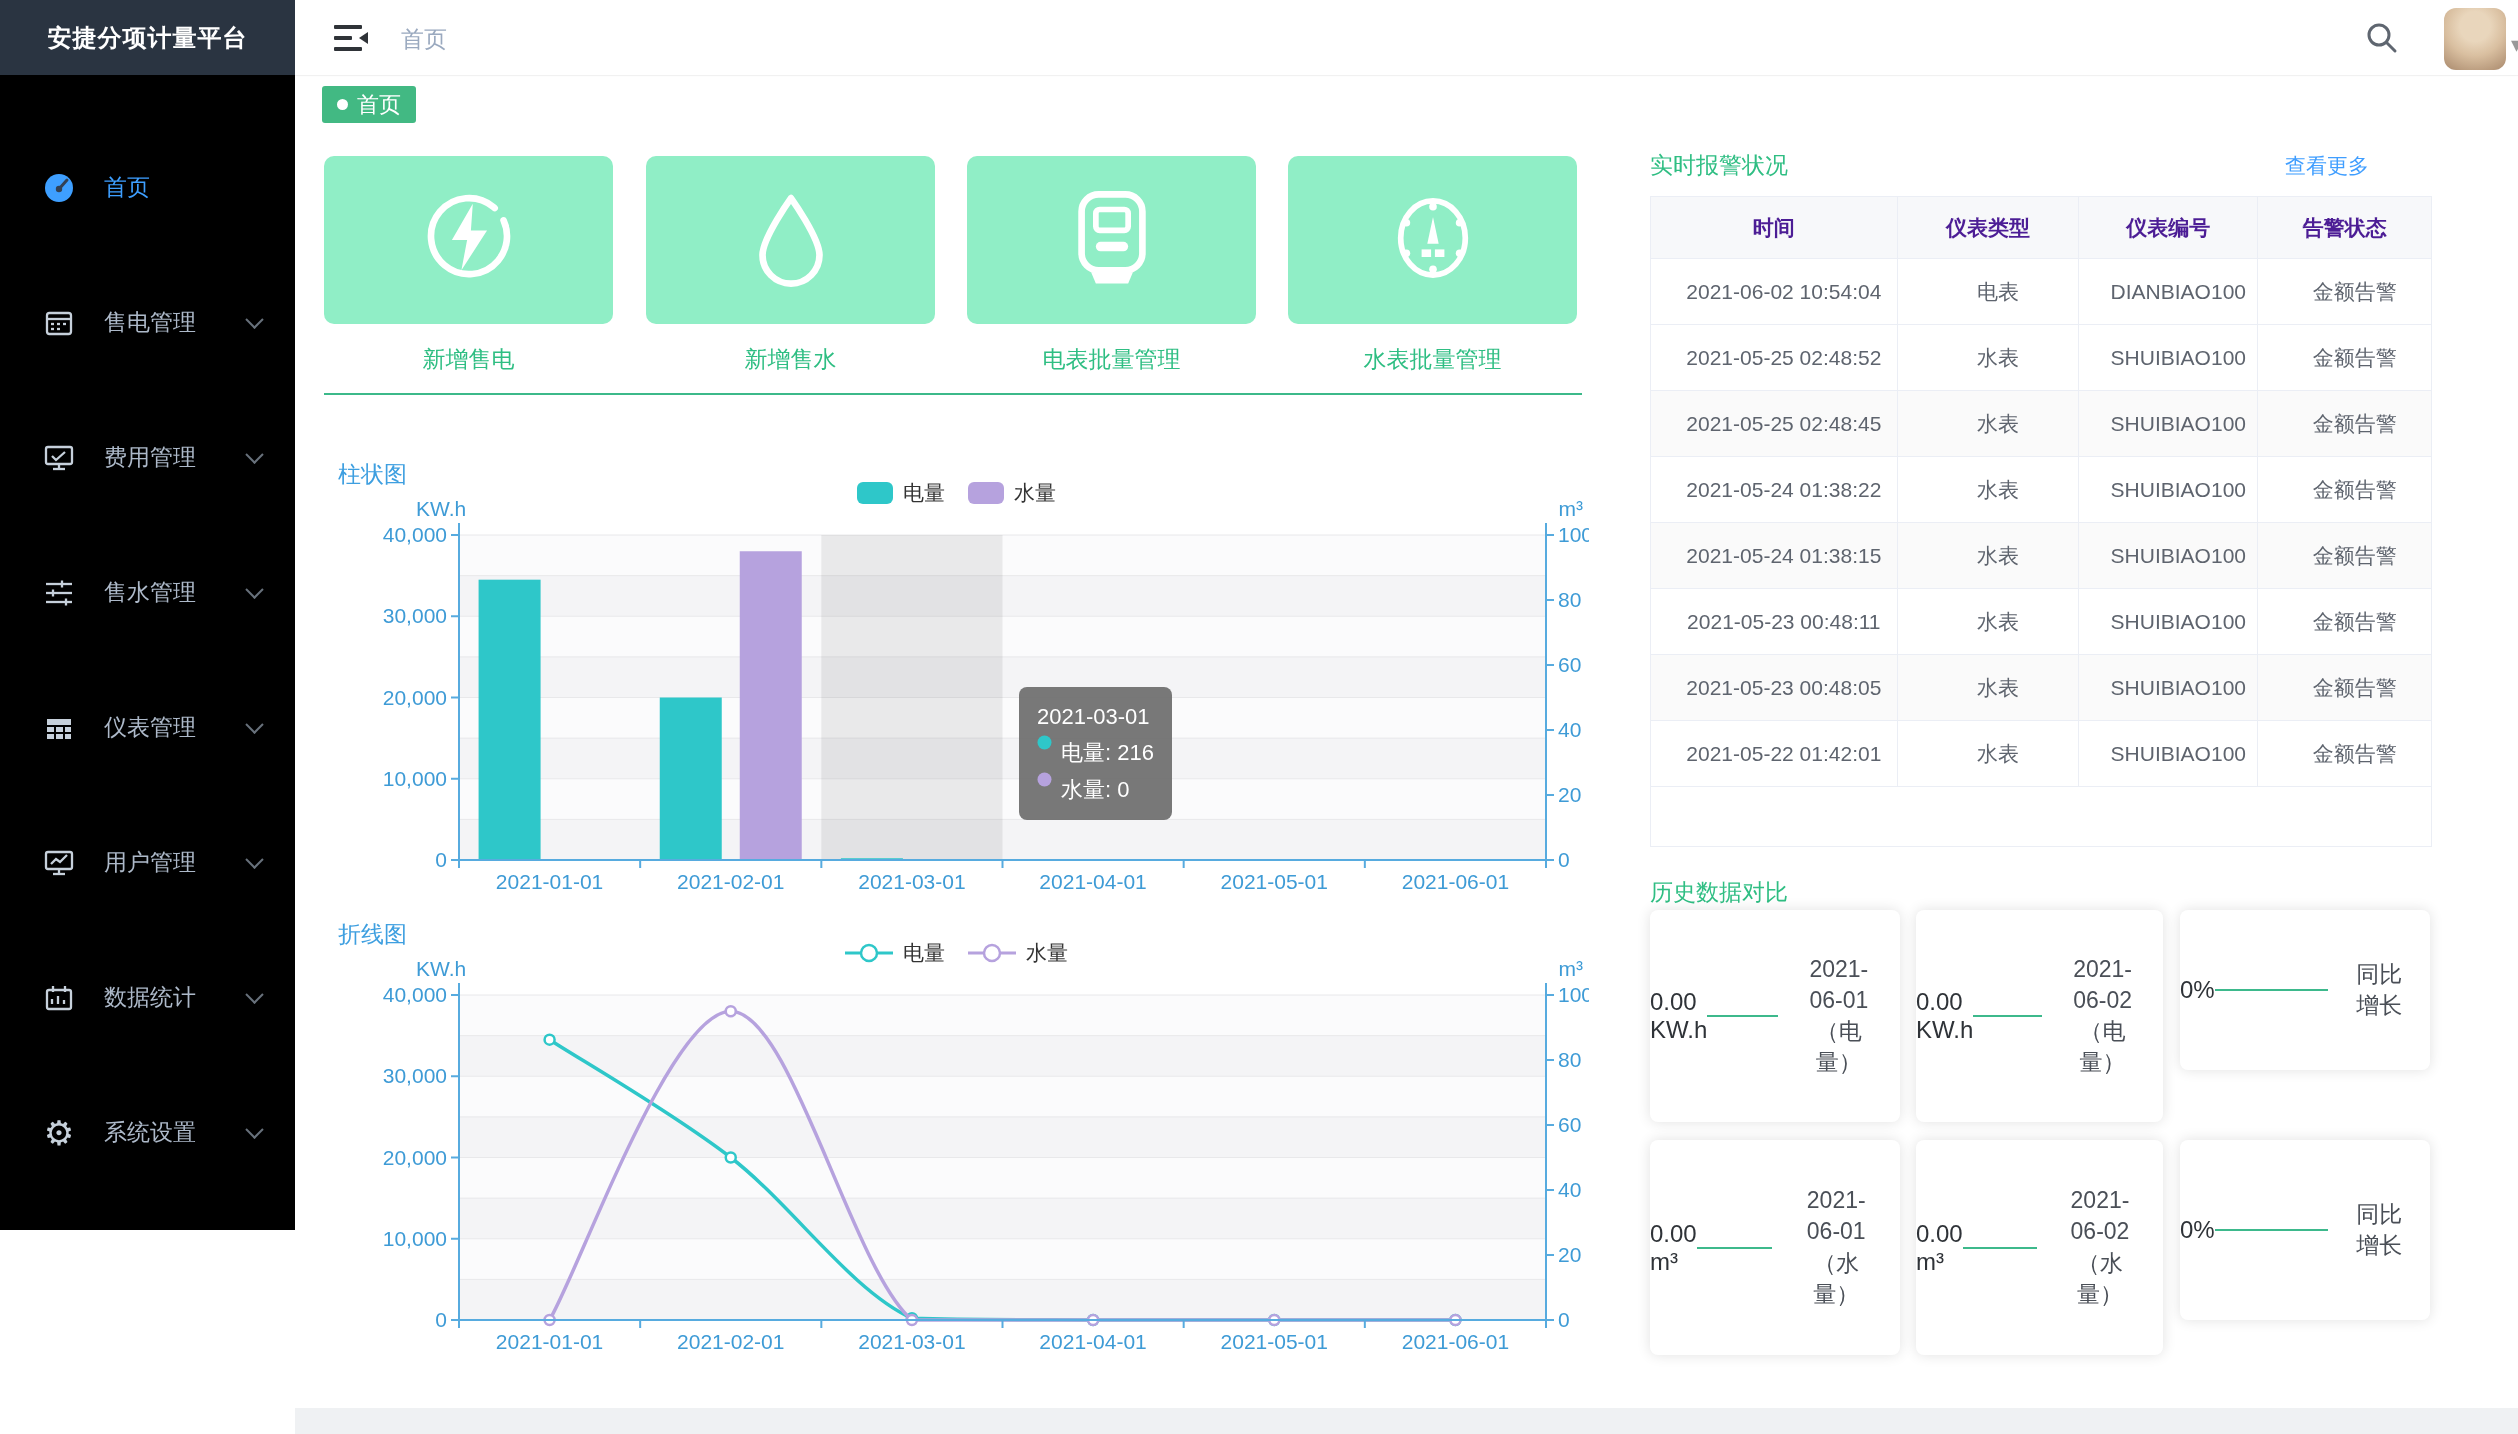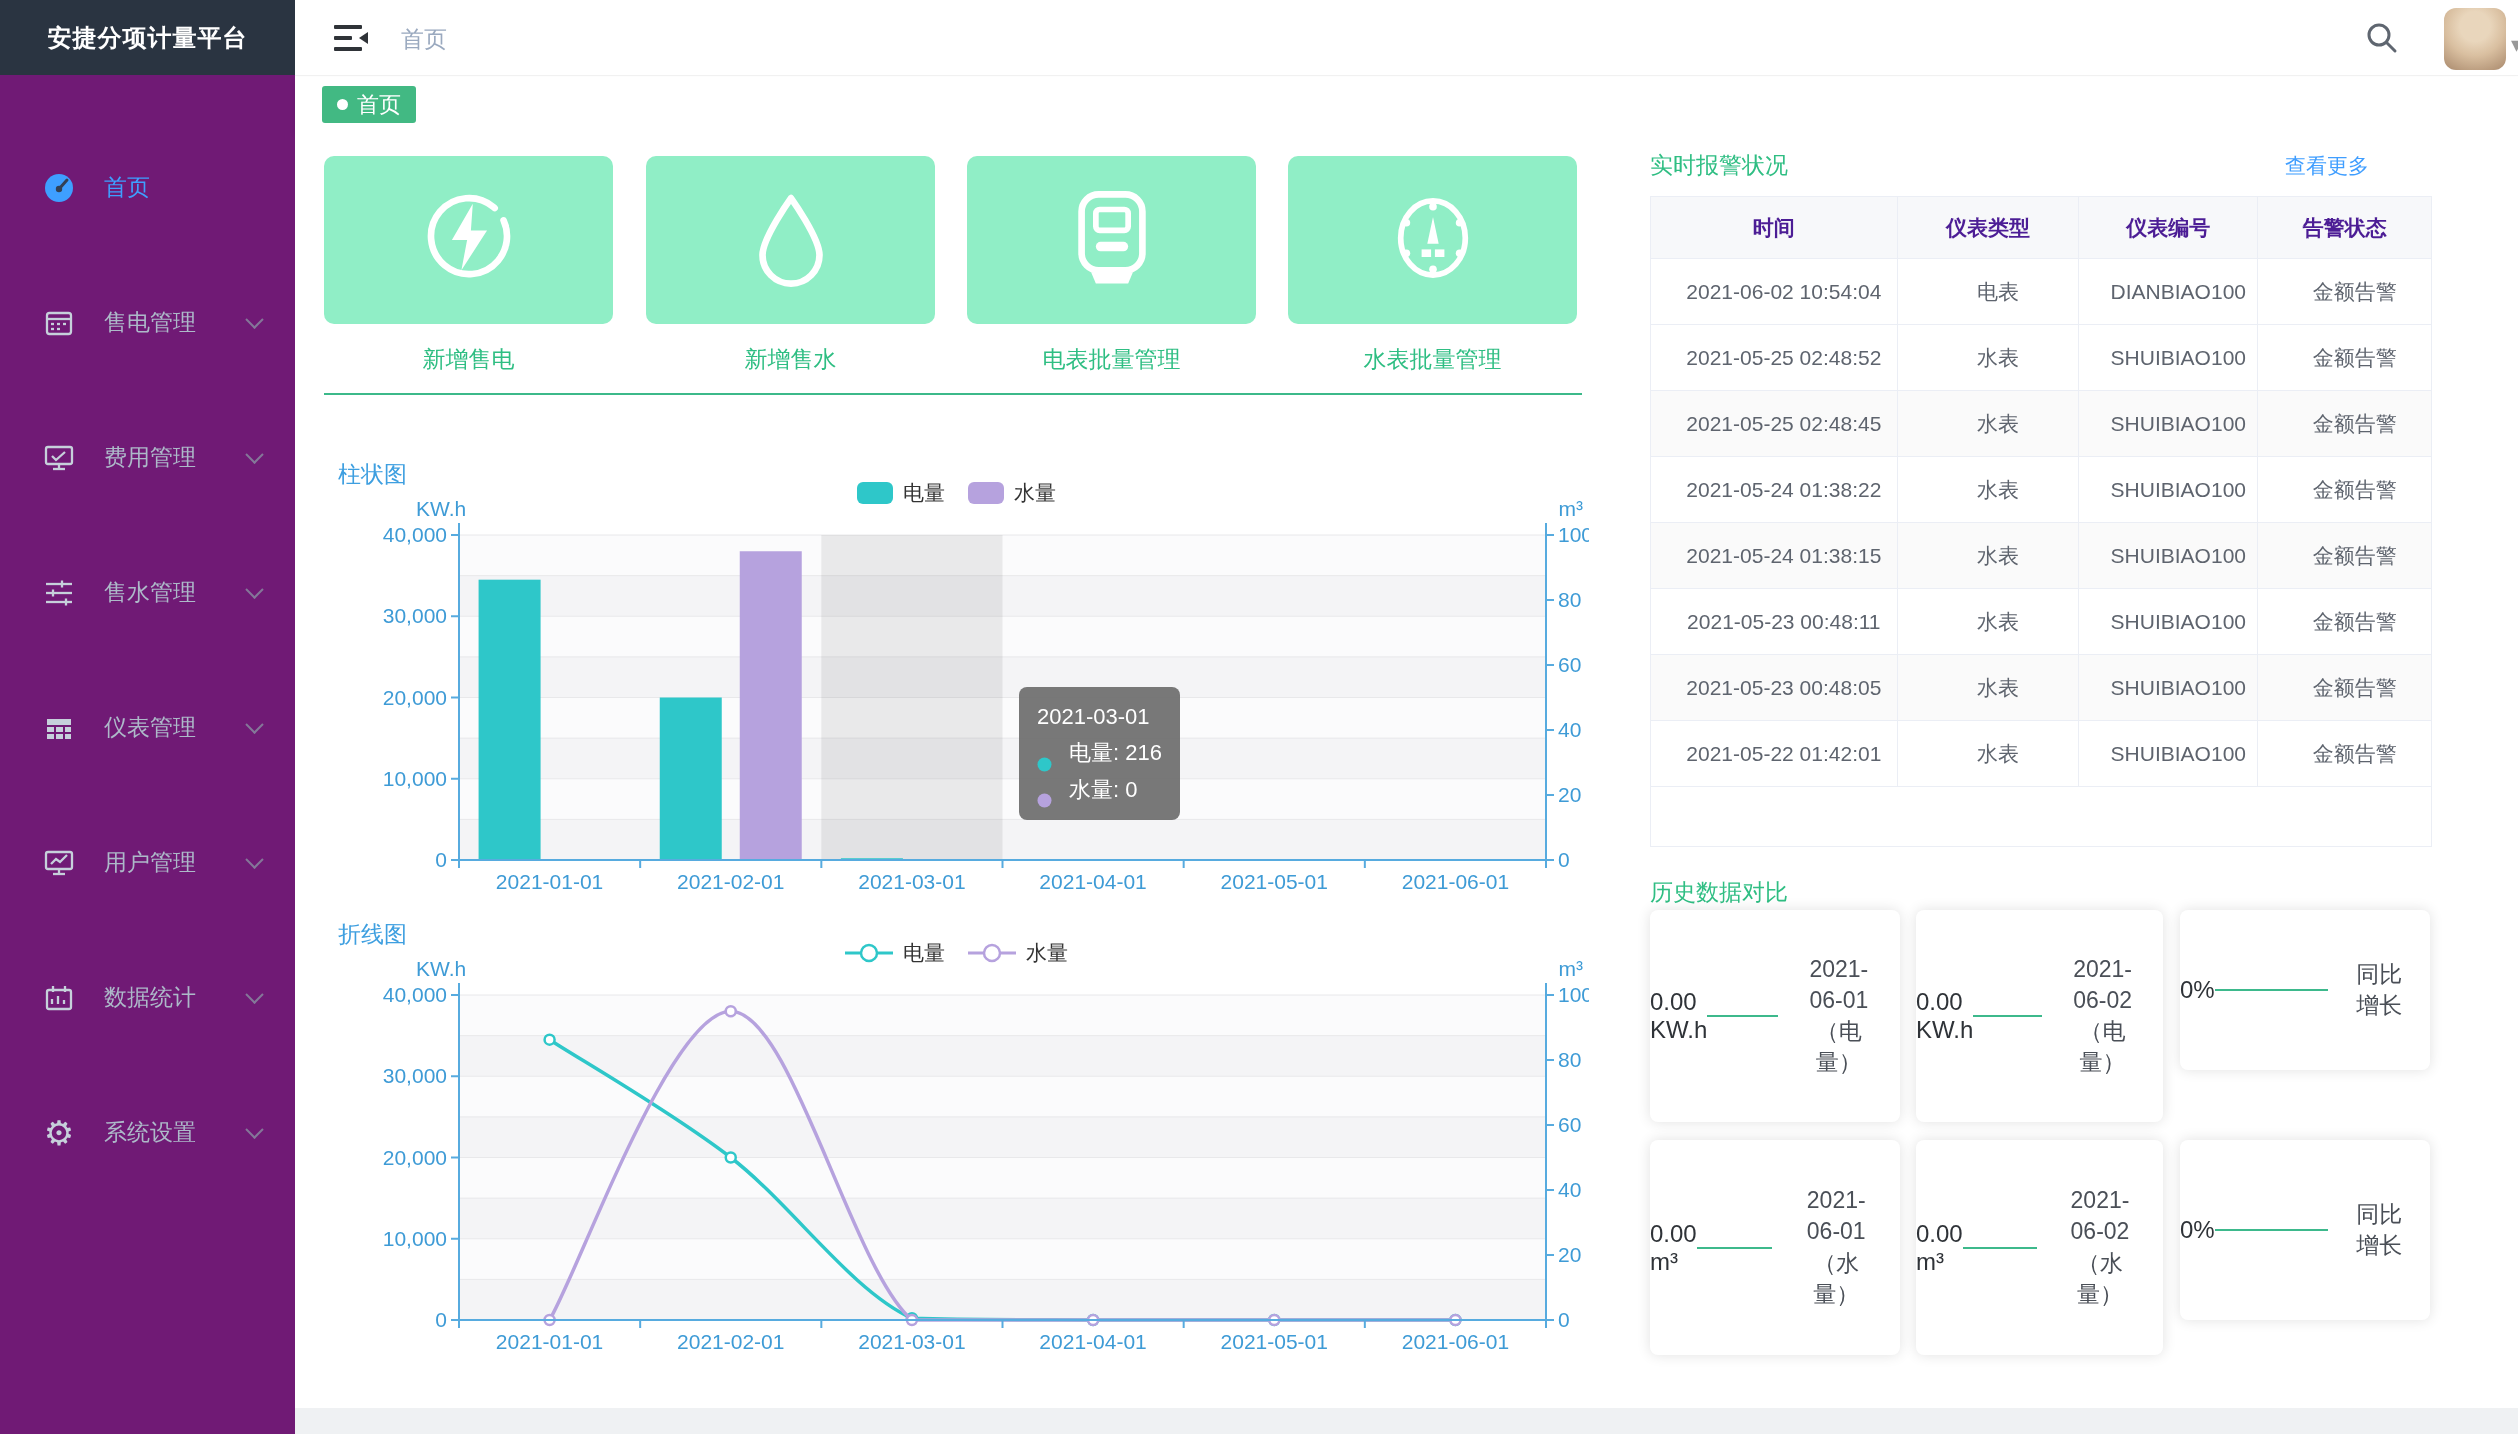--- a/index.html
+++ b/index.html
@@ -1,20 +1,20 @@
 <!DOCTYPE html>
 <html><head>
 <meta charset="utf-8">
 <style>
   * { margin:0; padding:0; box-sizing:border-box; }
   html,body { width:2518px; height:1434px; overflow:hidden; background:#fff;
     font-family:"Liberation Sans","DejaVu Sans",sans-serif; }
 
   
-  .sidebar { position:absolute; left:0; top:0; width:295px; height:1434px; background:#701a75; }
+  .sidebar { position:absolute; left:0; top:0; width:295px; height:1230px; background:#000000; }
   .sidebar-title { height:75px; line-height:75px; text-align:center; background:#2A3441;
     color:#fff; font-size:24px; font-weight:bold; letter-spacing:1px; }
   .menu { padding-top:45px; }
   .menu-item { position:relative; height:135px; display:flex; align-items:center;
     padding-left:40px; color:#ADB9C9; font-size:23px; cursor:pointer; }
   .menu-item .mi-icon { width:38px; height:38px; display:flex; align-items:center;
     justify-content:center; margin-right:26px; color:#C6D0DB; }
   .menu-item.active, .menu-item.active .mi-icon { color:#3E9FFF; }
   .chev { position:absolute; right:34px; top:50%; width:13px; height:13px;
     border-right:2px solid #8b97a5; border-bottom:2px solid #8b97a5;
@@ -51,21 +51,21 @@
   .chart-title { position:absolute; left:14px; top:0; font-size:23px; color:#3E9FE0; }
   .legend { position:absolute; left:0; top:20px; width:100%; display:flex; justify-content:center;
     gap:23px; font-size:21px; color:#333; }
   .legend-item { display:flex; align-items:center; gap:10px; cursor:pointer; }
   .axis-name-l { position:absolute; left:92px; top:38px; font-size:21px; color:#3E9BD6; }
   .axis-name-r { position:absolute; right:6px; top:38px; font-size:21px; color:#3E9BD6; }
   .svg-host { position:absolute; left:0; top:60px; width:1265px; height:400px; }
 
   .tooltip { position:absolute; left:695px; top:228px; min-width:150px; background:rgba(110,110,110,.93);
     border-radius:8px; padding:12px 18px; color:#fff; font-size:22px; line-height:1.65; z-index:5; }
-  .tt-row { display:flex; align-items:flex-end; gap:17px; }
+  .tt-row { display:flex; align-items:flex-start; gap:9px; }
 
   
   .panel-title { position:absolute; font-size:23px; color:#2FBE83; }
   .more-link { position:absolute; font-size:21px; color:#409EFF; cursor:pointer; }
   .alarm-table { position:absolute; left:1355px; top:64px; width:782px; border-collapse:collapse;
     font-size:21px; color:#5E646E; border:1px solid #EBEEF5; }
   .alarm-table th { height:62px; background:#F7F8FA; color:#4c1d95; font-weight:bold;
     border:1px solid #EBEEF5; }
   .alarm-table td { height:66px; text-align:center; border:1px solid #EBEEF5;padding-left:20px; }
   .alarm-table tr.stripe td { background:#FAFAFA; }

